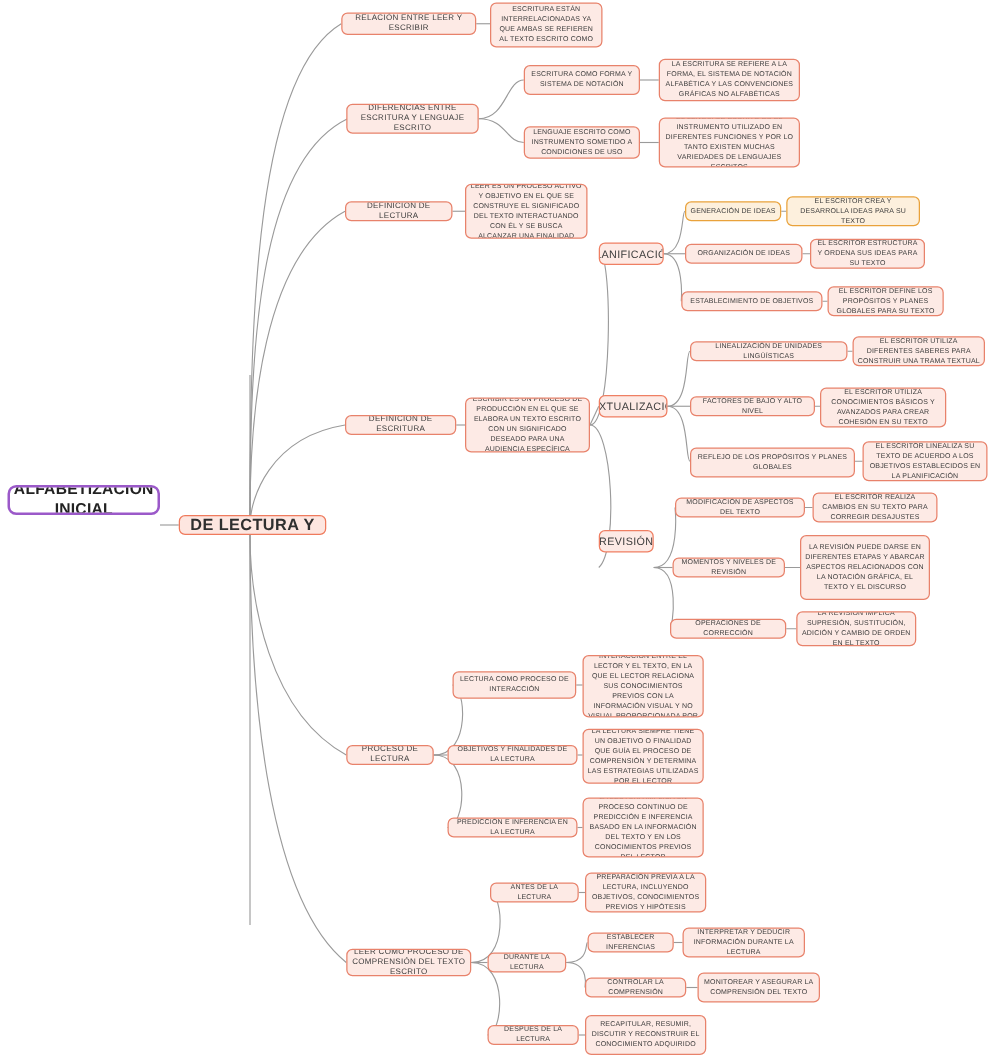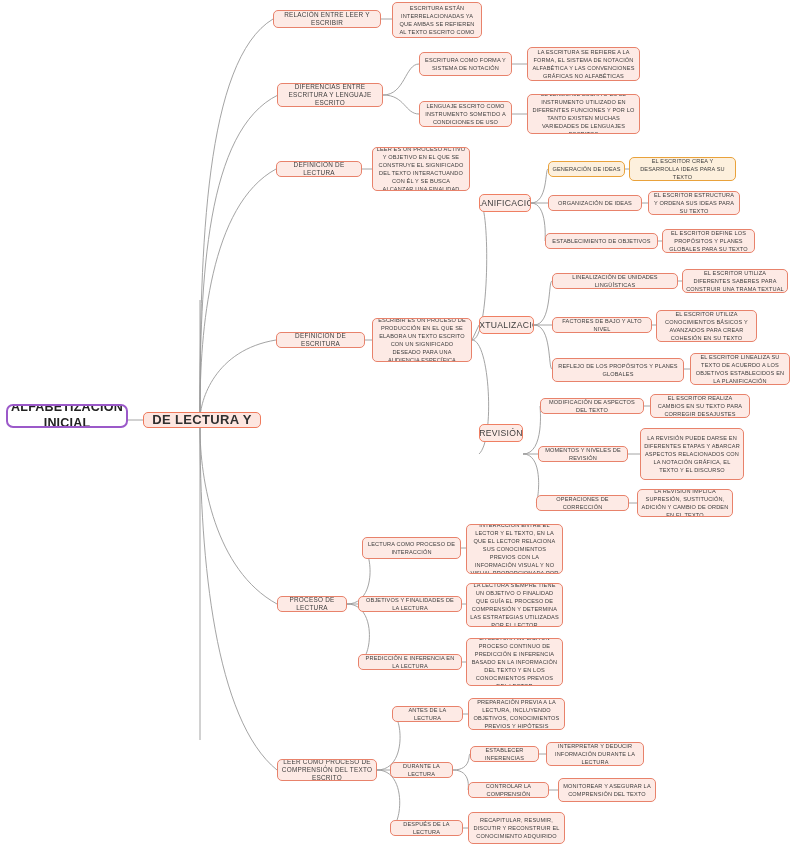--- a/index.html
+++ b/index.html
@@ -151,21 +151,21 @@
       <path d="M463 714 L468 714"></path>
       <path d="M463 828 L468 828"></path>
 
       <path d="M453 770 C472 770 468 754 470 754"></path>
       <path d="M453 770 C472 770 468 790 468 790"></path>
       <path d="M539 754 L546 754"></path>
       <path d="M549 790 L558 790"></path>
     </g>
   </svg>
 
-  <div class="node root" style="left:6px; top:404px; width:122px; height:24px;">
+  <div class="node root" style="left:6px; top:388px; width:122px; height:24px;">
     <span>ALFABETIZACIÓN INICIAL</span>
   </div>
 
   <div class="node lvl1" style="left:143px; top:412px; width:118px; height:16px;">
     <span>1. CONCEPTO DE LECTURA Y ESCRITURA</span>
   </div>
 
   <div class="node topic" style="left:273px; top:10px; width:108px; height:18px;">
     <span>RELACIÓN ENTRE LEER Y ESCRIBIR</span>
   </div>

